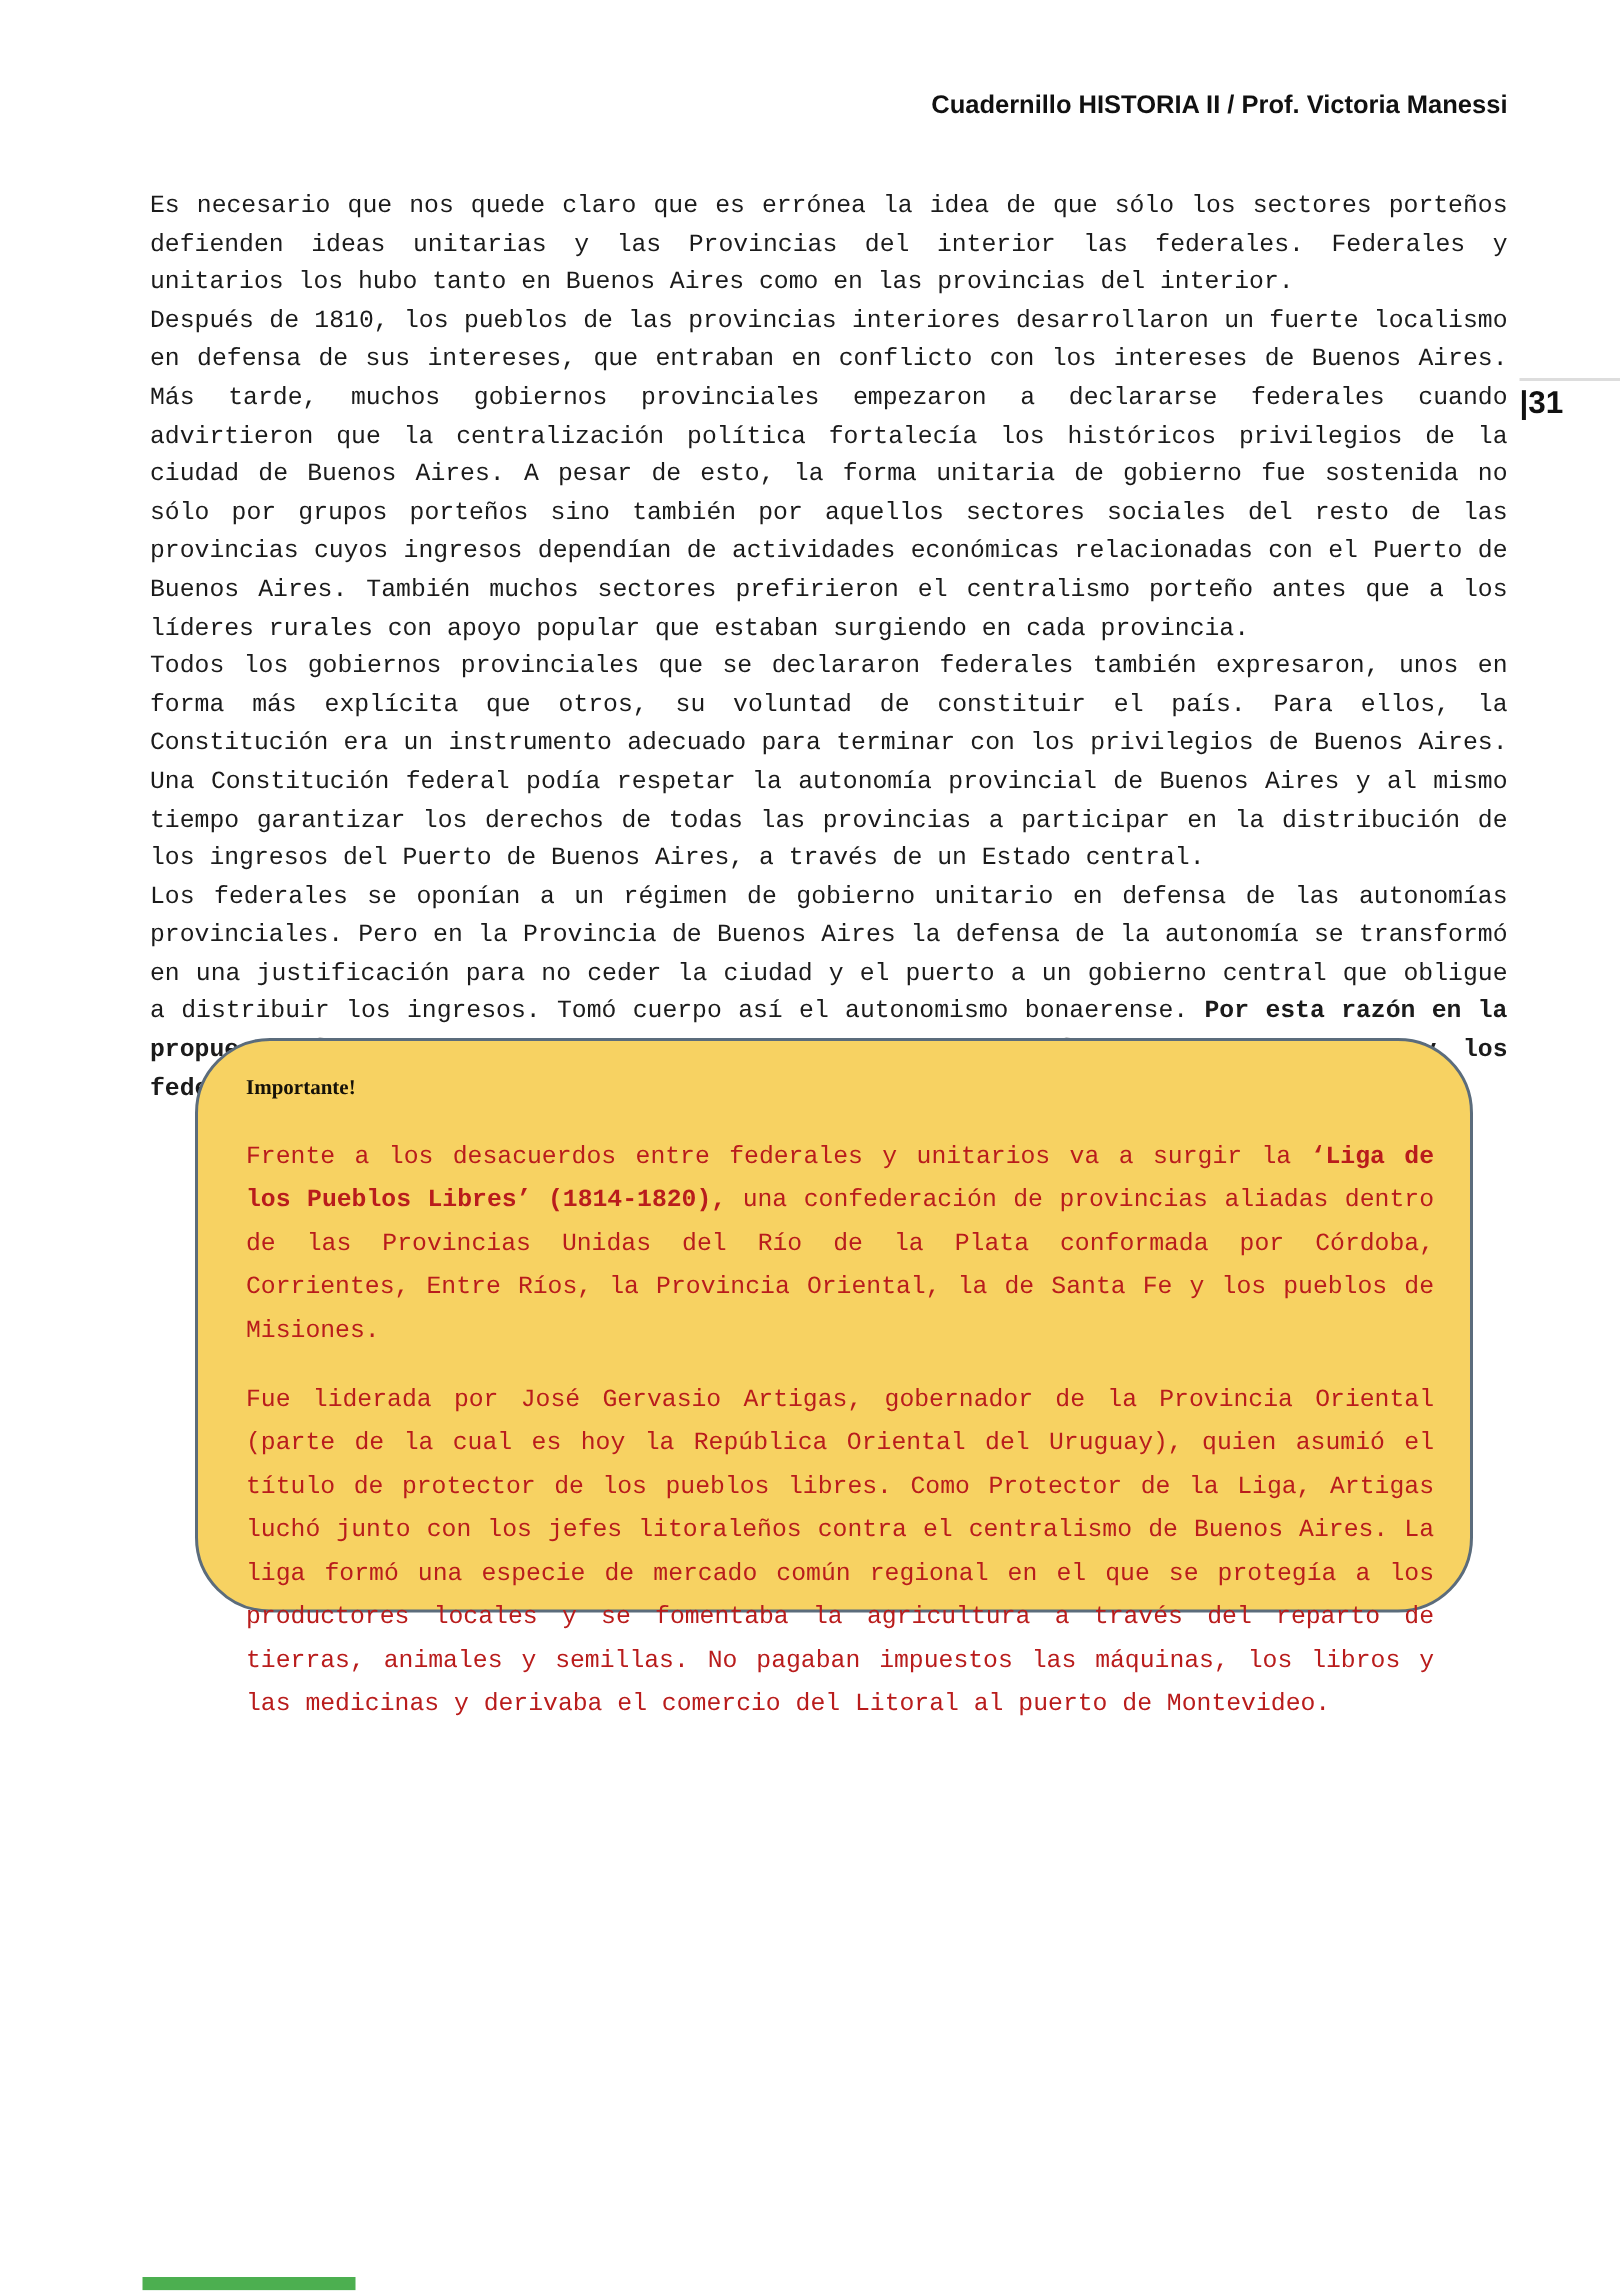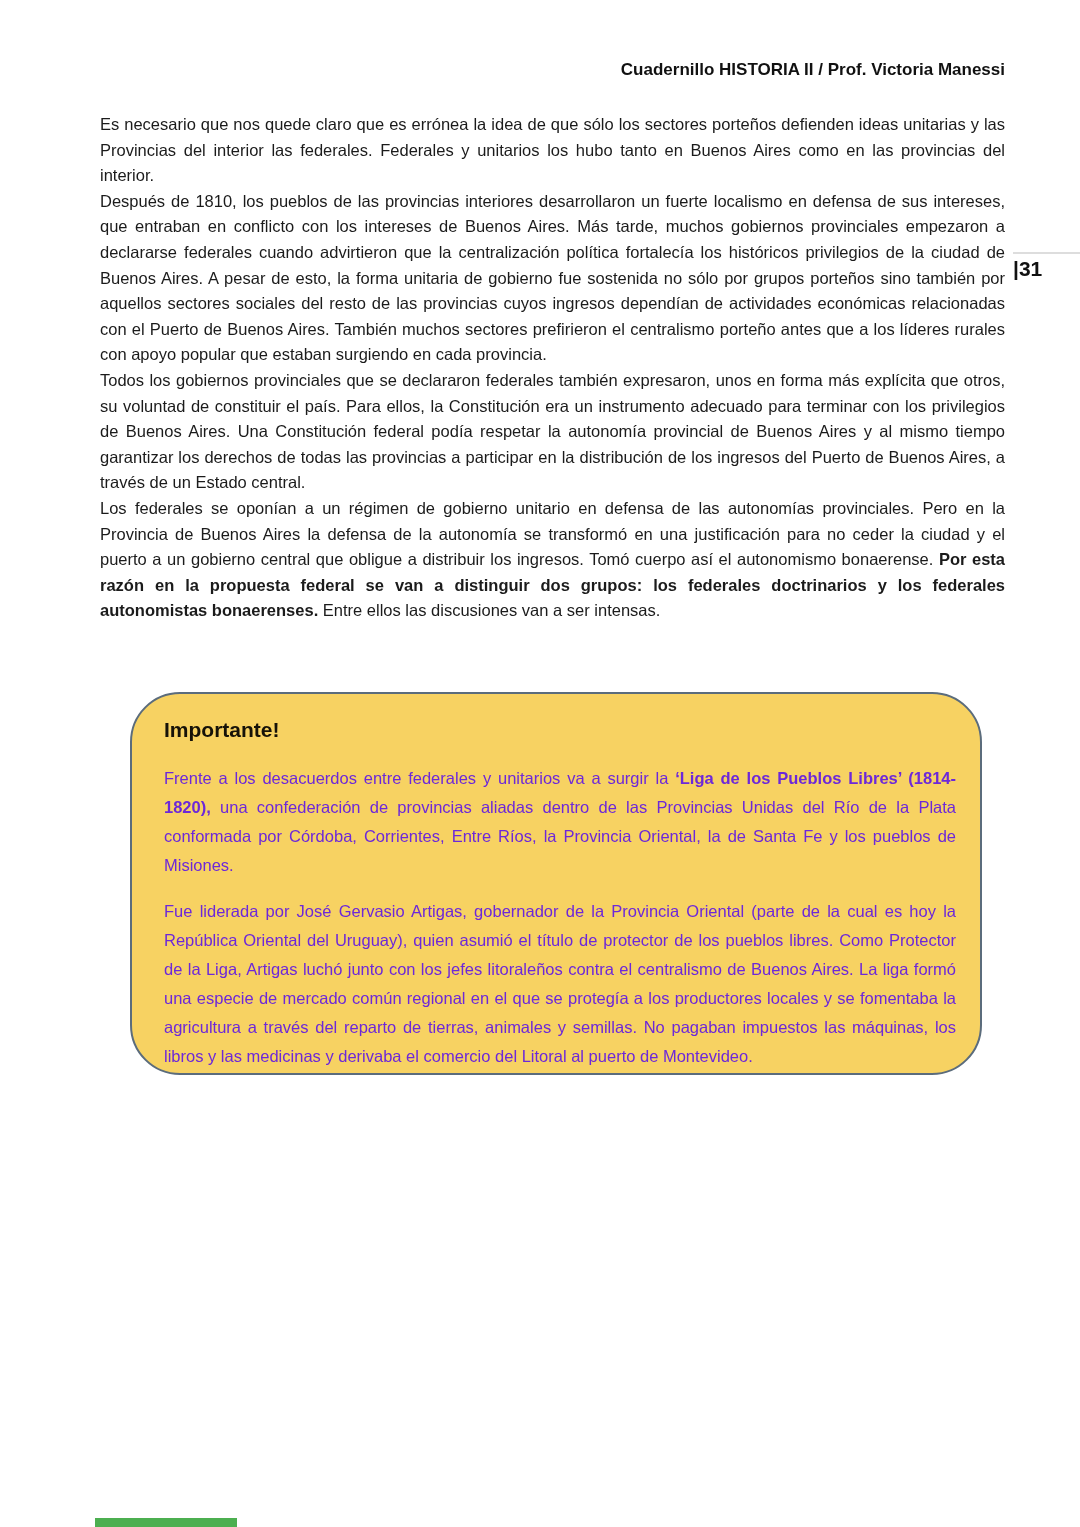--- a/index.html
+++ b/index.html
@@ -18,25 +18,26 @@
     top: 60px;
     width: 905px;
     text-align: right;
     font-weight: 700;
     font-size: 17px;
     color: #111111;
   }
   .body-text {
     position: absolute;
     left: 100px;
-    top: 112px;
+    top: 124px;
     width: 905px;
     font-size: 16.5px;
     line-height: 25.6px;
     text-align: justify;
+    font-family: Liberation Mono, monospace;
   }
   .body-text p { margin: 0; }
   .pageno {
     position: absolute;
     left: 1013px;
     top: 252px;
     width: 67px;
   }
   .pageno-rule {
     width: 67px;
@@ -56,30 +57,32 @@
     width: 852px;
     height: 383px;
     box-sizing: border-box;
     background: #F7D262;
     border: 2px solid #5B6C7C;
     border-radius: 50px;
     padding: 24px 24px 24px 32px;
   }
   .callout-title {
     font-weight: 700;
-    font-size: 21px;
+    font-size: 14px;
     color: #161208;
     margin: 0 0 22px 0;
+    font-family: Liberation Serif, serif;
   }
   .callout p {
     margin: 0 0 17px 0;
     font-size: 16.5px;
     line-height: 29px;
     text-align: justify;
-    color: #6d28d9;
+    color: #b91c1c;
+    font-family: Liberation Mono, monospace;
   }
   .green-strip {
     position: absolute;
     left: 95px;
     top: 1518px;
     width: 142px;
     height: 9px;
     background: #4CAF50;
   }
 </style>

